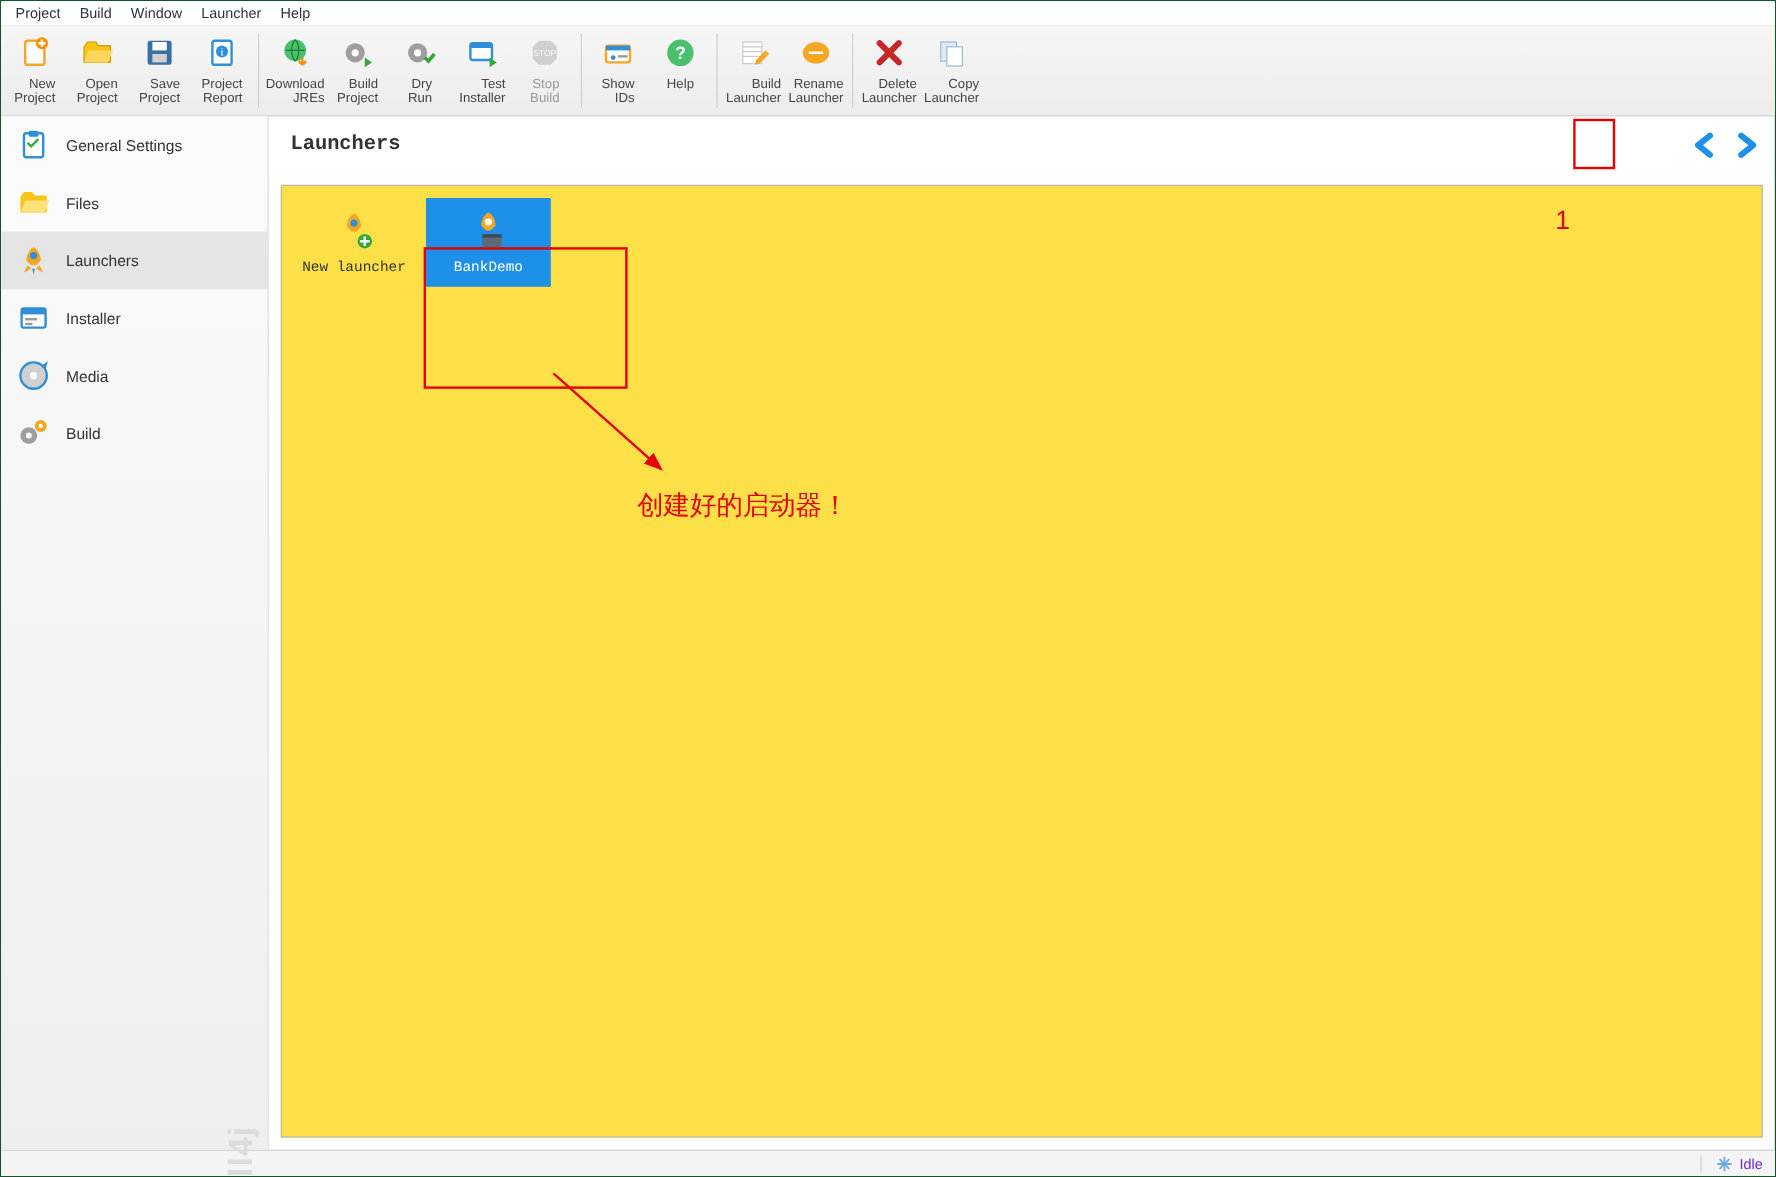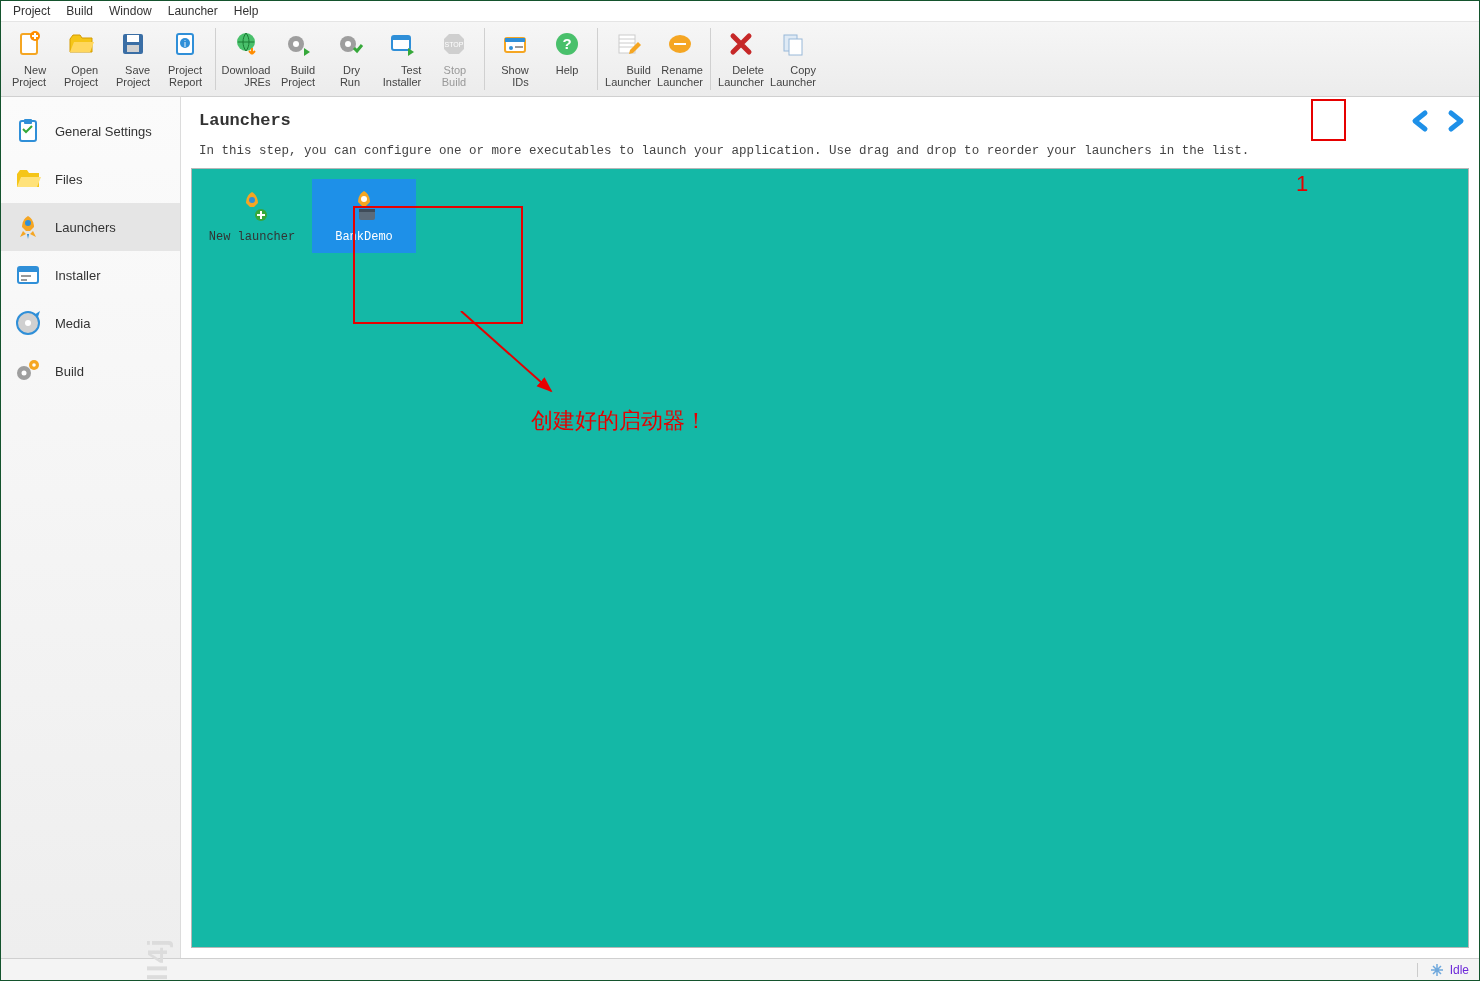--- a/index.html
+++ b/index.html
@@ -13,35 +13,35 @@
 
 .toolbar { height: 75px; background: linear-gradient(#f6f6f6,#ececec); border-bottom: 1px solid #d0d0d0; display: flex; align-items: stretch; padding: 2px 2px; }
 .tbtn { width: 52px; display: flex; flex-direction: column; align-items: center; justify-content: flex-start; padding-top: 4px; font-size: 11px; line-height: 12px; text-align: center; color: #444; cursor: default; }
 .tbtn .ico { width: 32px; height: 32px; margin-bottom: 4px; display:flex;align-items:center;justify-content:center; }
 .tbtn .lbl { white-space: pre-line; text-align: right; }
 .tbtn.disabled { color: #999; }
 .tsep { width: 1px; background: #d0d0d0; margin: 4px 4px; }
 
 
 .body { flex: 1 1 auto; display: flex; min-height: 0; }
-.sidebar { width: 180px; background: linear-gradient(#fbfbfb,#eeeeee); border-right: 1px solid #dcdcdc; padding-top: 10px; position: relative; }
+.sidebar { width: 223px; background: linear-gradient(#fbfbfb,#eeeeee); border-right: 1px solid #dcdcdc; position: relative; }
 .side-item { height: 48px; display: flex; align-items: center; gap: 12px; padding: 0 12px; font-size: 13px; color: #333; cursor: default; }
 .side-item.selected { background: #e5e5e5; }
 .side-item .sico { width: 30px; height: 30px; display:flex;align-items:center;justify-content:center; }
 .watermark { position: absolute; bottom: 20px; right: 6px; font-size: 28px; font-weight: 700; color: #dcdcdc; transform: rotate(-90deg); transform-origin: right bottom; letter-spacing: 1px; }
 
 .main { flex: 1 1 auto; display: flex; flex-direction: column; min-width: 0; }
 .header { padding: 14px 18px 10px 18px; position: relative; }
 .header h1 { font-family: "Consolas","Courier New",monospace; font-size: 17px; font-weight: bold; margin-bottom: 14px; }
 .header p { font-family: "Consolas","Courier New",monospace; font-size: 12.5px; color: #444; }
 .nav-arrows { position: absolute; right: 10px; top: 10px; display: flex; gap: 6px; }
 .nav-arrow { width: 28px; height: 28px; display:flex;align-items:center;justify-content:center; }
 
 .canvas-wrap { flex: 1 1 auto; padding: 0 10px 10px 10px; min-height:0; }
-.canvas { width: 100%; height: 100%; border: 1px solid #b7b7b7; background: #14b8a6; position: relative; }
+.canvas { width: 100%; height: 100%; border: 1px solid #b7b7b7; background: #fde047; position: relative; }
 
 .launcher-tile { position: absolute; width: 100px; height: 74px; top: 10px; display: flex; flex-direction: column; align-items: center; justify-content: center; font-family: "Consolas","Courier New",monospace; font-size: 12px; }
 .launcher-tile .tico { width: 36px; height: 36px; display:flex;align-items:center;justify-content:center;margin-bottom:6px; }
 .tile-new { left: 10px; color: #333; }
 .tile-sel { left: 120px; background: #1e90e8; color: #fff; width: 104px; }
 
 
 .annot { position: absolute; pointer-events: none; }
 .red-box { border: 2px solid #e60000; }
 .red-text { color: #e60000; font-size: 22px; font-family: "Microsoft YaHei","SimSun",sans-serif; }
@@ -303,21 +303,20 @@
             </svg>
           </span>
         <span>Build</span>
       </div>
       <div class="watermark">Install4j</div>
     </div>
 
     <div class="main">
       <div class="header">
         <h1>Launchers</h1>
-        <p>In this step, you can configure one or more executables to launch your application. Use drag and drop to reorder your launchers in the list.</p>
         <div class="nav-arrows">
           <div class="nav-arrow">
             <svg width="24" height="24">
                 <path d="M16 4l-10 8 10 8" stroke="#1e90e8" stroke-width="5" fill="none" stroke-linejoin="round" stroke-linecap="round"></path>
               </svg>
           </div>
           <div class="nav-arrow">
             <svg width="24" height="24">
                 <path d="M8 4l10 8-10 8" stroke="#1e90e8" stroke-width="5" fill="none" stroke-linejoin="round" stroke-linecap="round"></path>
               </svg>

